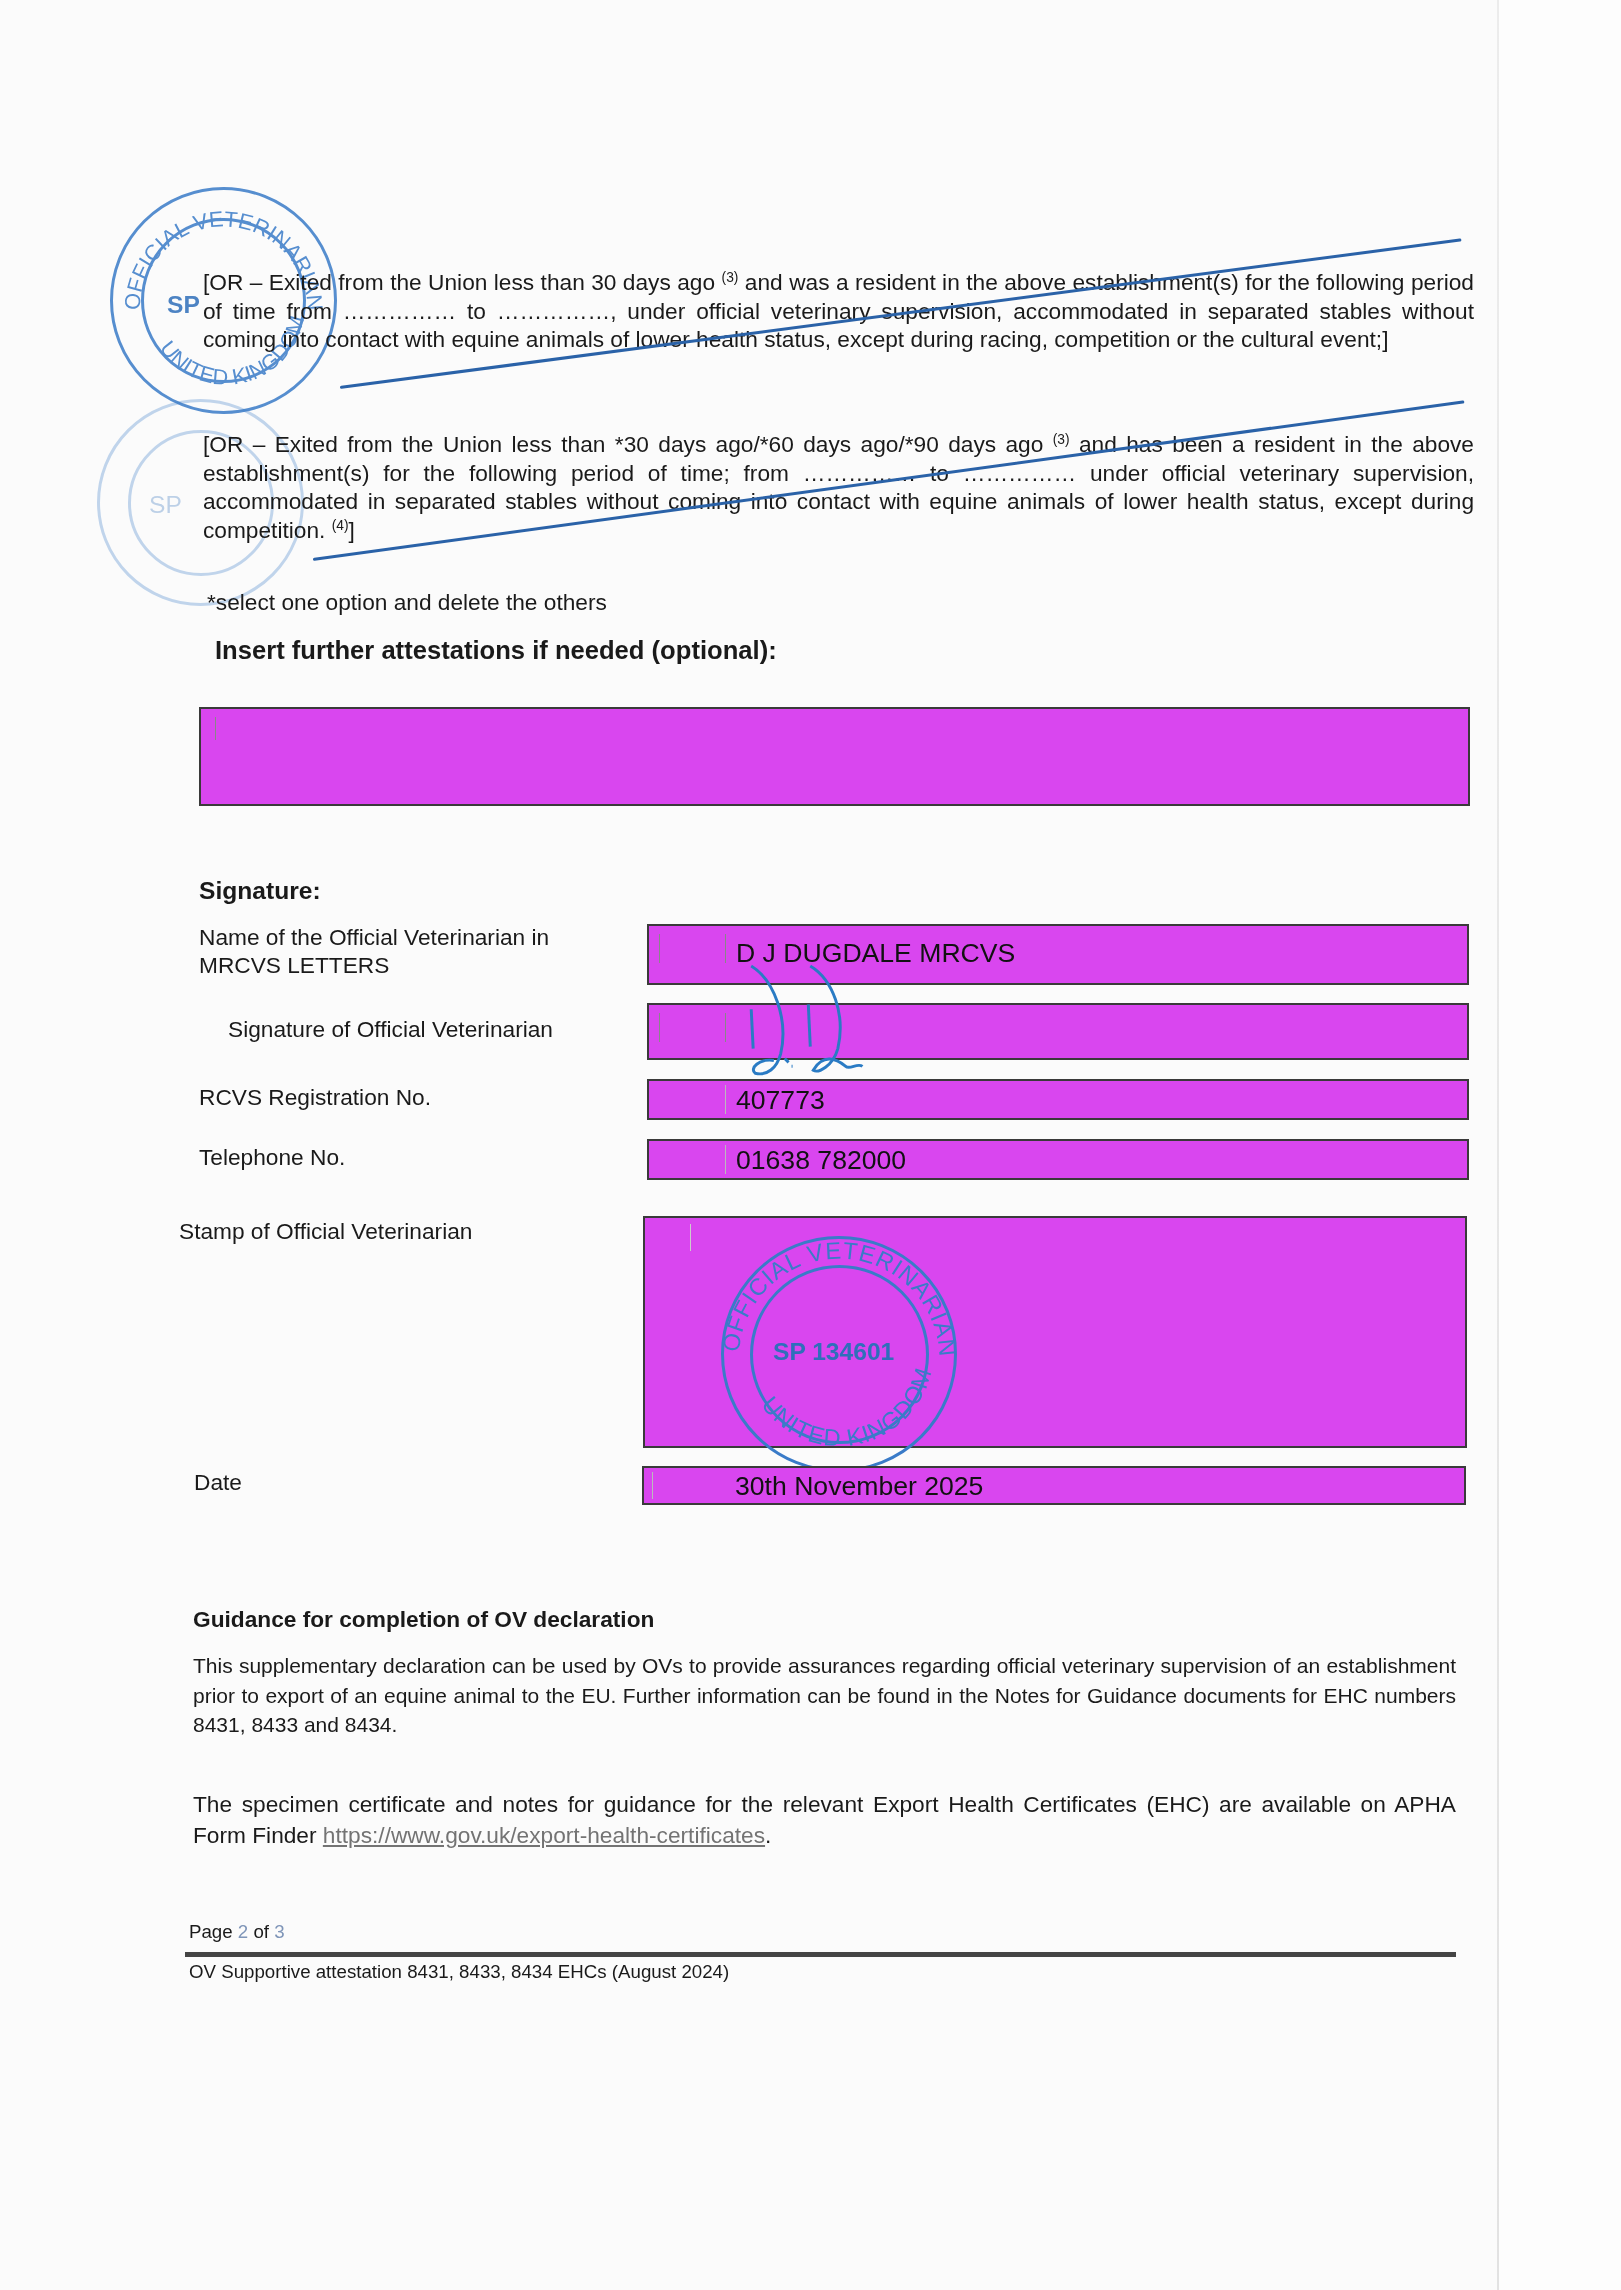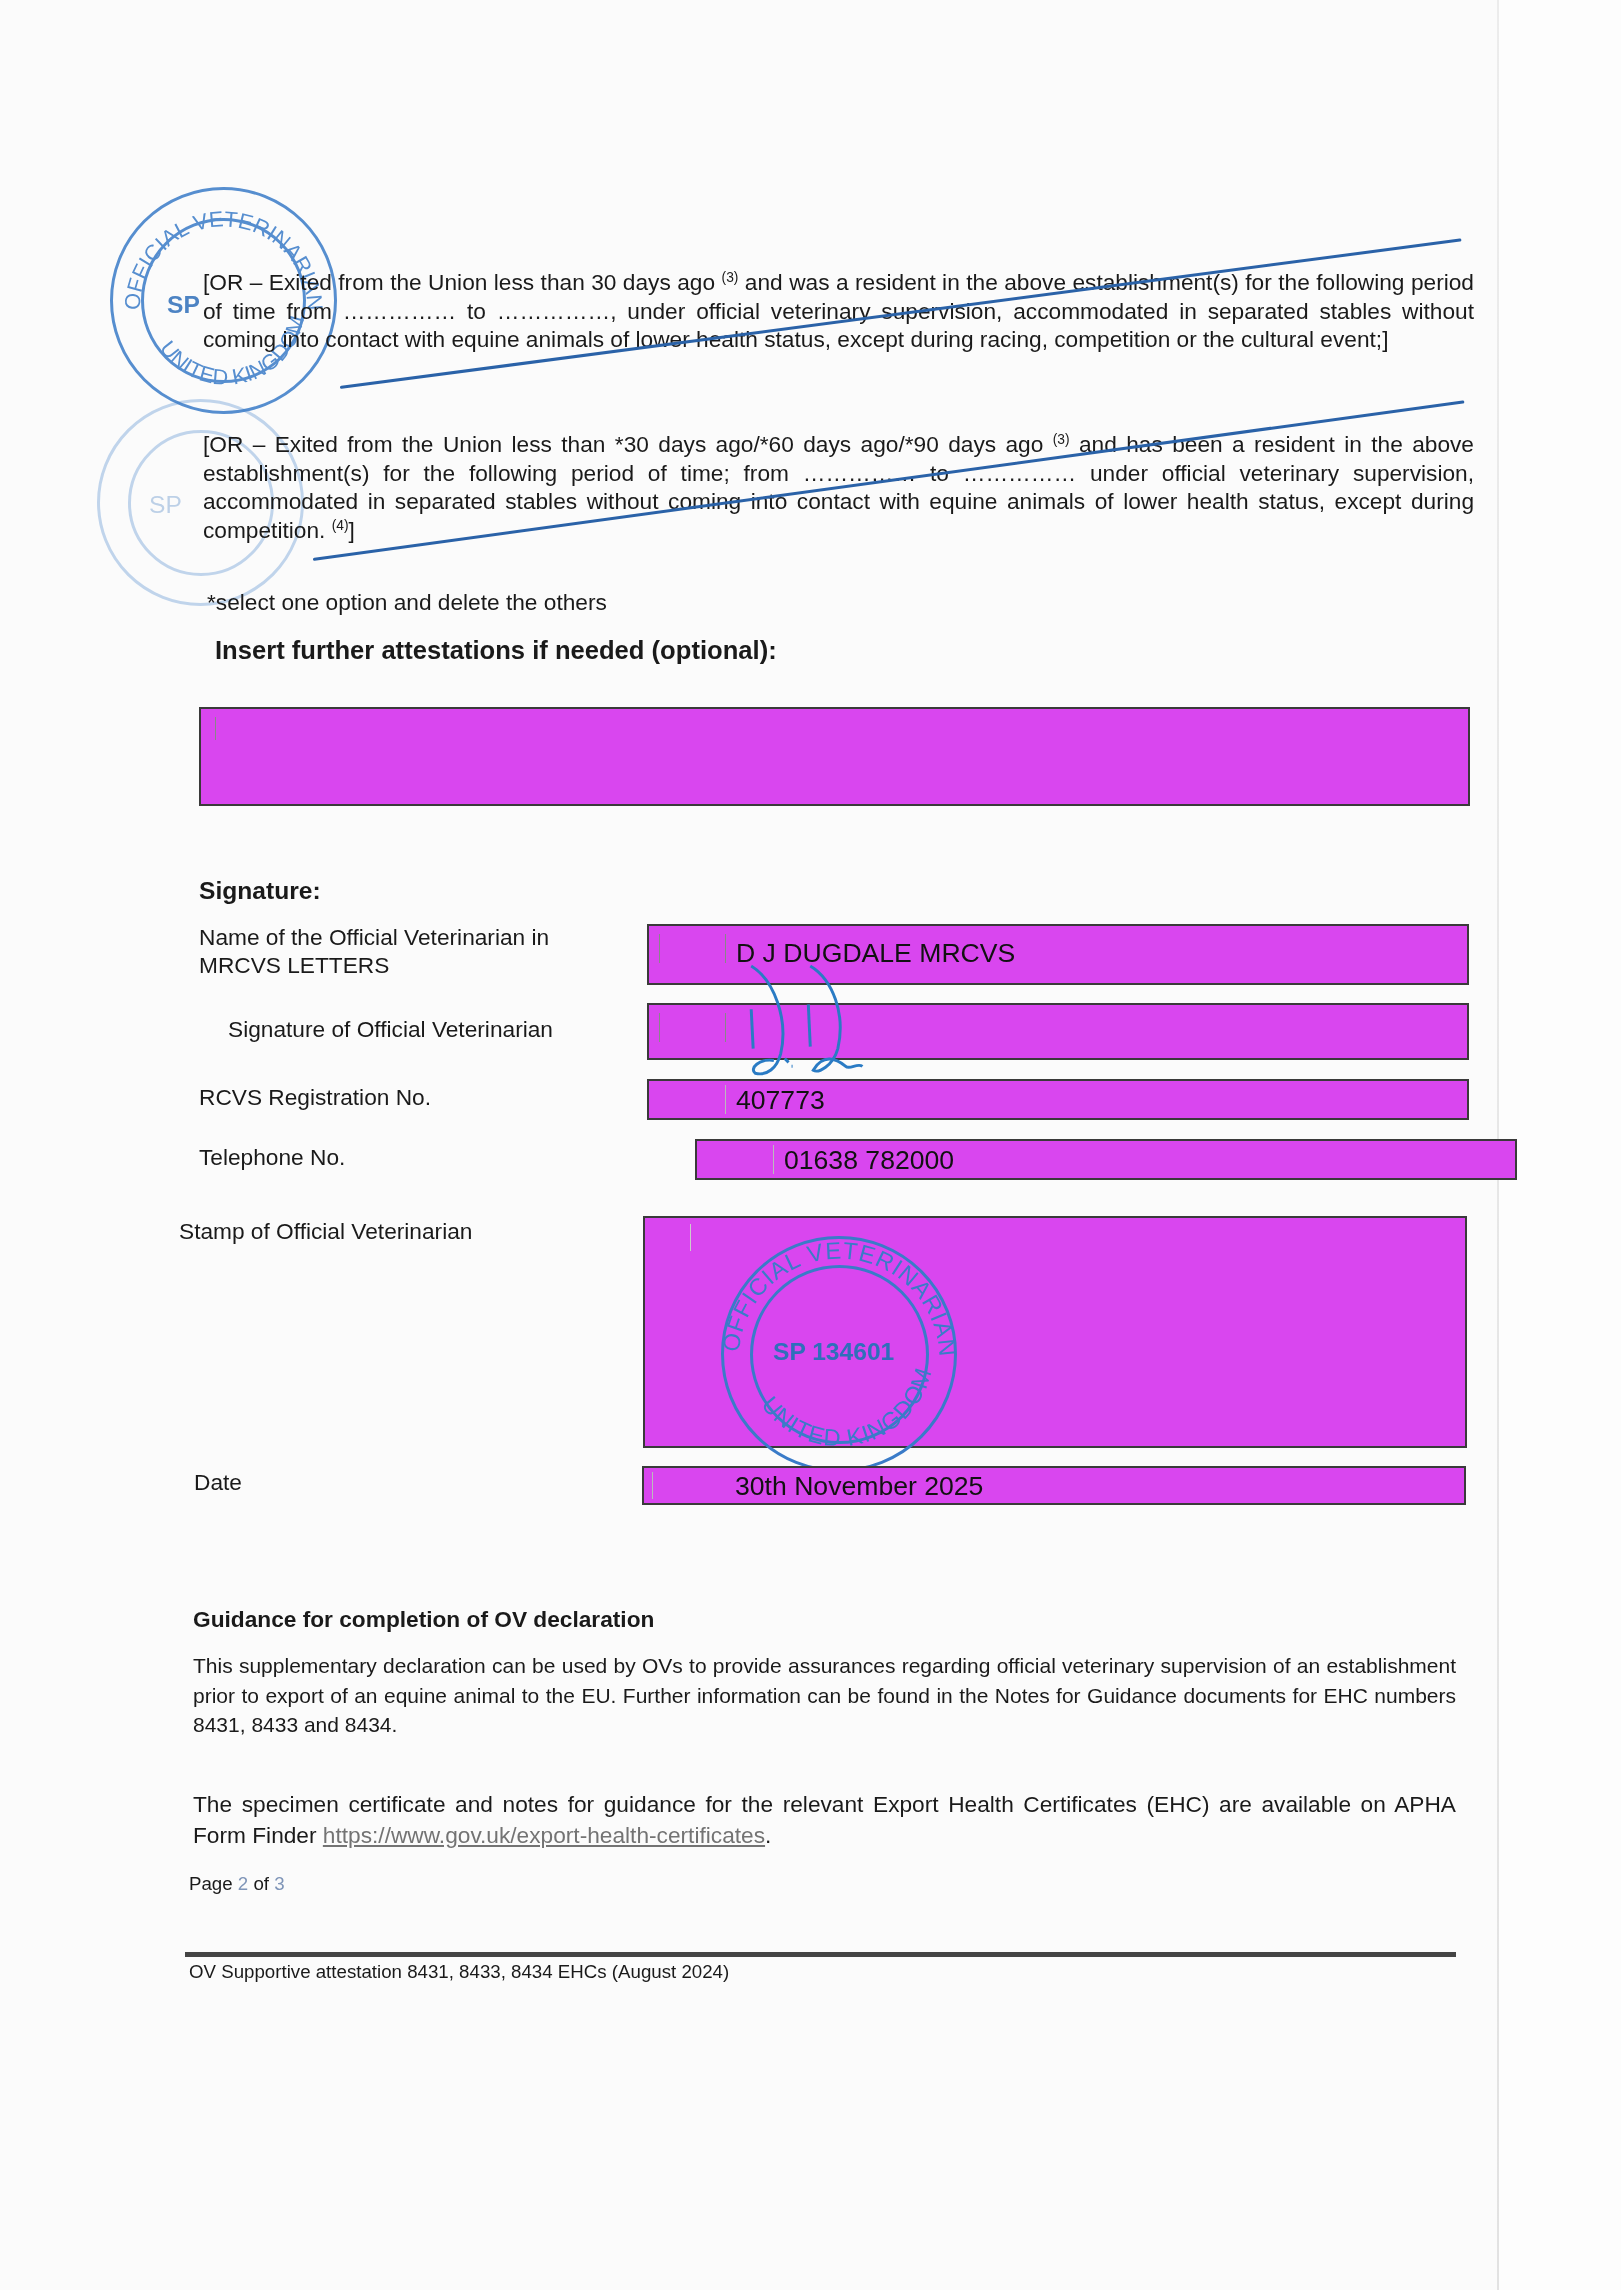--- a/index.html
+++ b/index.html
@@ -128,21 +128,21 @@
   <path d="M 120 45 L 122 88" stroke="#2a7bc4" stroke-width="3" fill="none"></path>
 </svg>
 
 <div class="abs label" style="left:199px; top:1084px;">RCVS Registration No.</div>
 <div class="field" style="left:647px; top:1079px; width:822px; height:41px;">
   <div class="tick" style="left:76px; top:3.9px; height:29.6px; background:#bbb;"></div>
   <span class="val" style="top:3.9px;">407773</span>
 </div>
 
 <div class="abs label" style="left:199px; top:1144px;">Telephone No.</div>
-<div class="field" style="left:647px; top:1139px; width:822px; height:41px;margin-left:48px;">
+<div class="field" style="left:647px; top:1139px; width:822px; height:41px;">
   <div class="tick" style="left:76px; top:3.9px; height:29.6px; background:#bbb;"></div>
   <span class="val" style="top:3.9px;">01638 782000</span>
 </div>
 
 <div class="abs label" style="left:179px; top:1218px;">Stamp of Official Veterinarian</div>
 <div class="field" style="left:643px; top:1216px; width:824px; height:232px;">
   <div class="tick" style="left:45px; top:5.9px; height:27.6px; background:#ccc;"></div>
 </div>
 
 <div class="stamp" style="left:721px; top:1236px; width:236px; height:236px; border-width:3px;">
@@ -169,16 +169,16 @@
 </div>
 
 <div class="abs section-head" style="left:193px; top:1606px; font-size:22.7px;">Guidance for completion of OV declaration</div>
 <div class="abs para" style="left:193px; top:1651px; width:1263px; font-size:21px; line-height:29.6px;">This supplementary declaration can be used by OVs to provide assurances regarding official veterinary supervision of an establishment prior to export of an equine animal to the EU. Further information can be found in the Notes for Guidance documents for EHC numbers 8431, 8433 and 8434.</div>
 <div class="abs para" style="left:193px; top:1789px; width:1263px; font-size:22.7px; line-height:30.5px;">
   <span>The specimen certificate and notes for guidance for the relevant Export Health Certificates (EHC) are available on APHA Form Finder </span><span class="link">https://www.gov.uk/export-health-certificates</span><span>.</span>
 </div>
 
 <div class="footer-rule"></div>
 <div class="abs footer-text" style="left:189px; top:1960px;">OV Supportive attestation 8431, 8433, 8434 EHCs (August 2024)</div>
-<div class="abs footer-text" style="left:189px; top:1872px;">
+<div class="abs footer-text" style="left:189px; top:1920px;">
   <span>Page </span><span class="blue-num">2</span><span> of </span><span class="blue-num">3</span>
 </div>
 
 
 </body></html>

